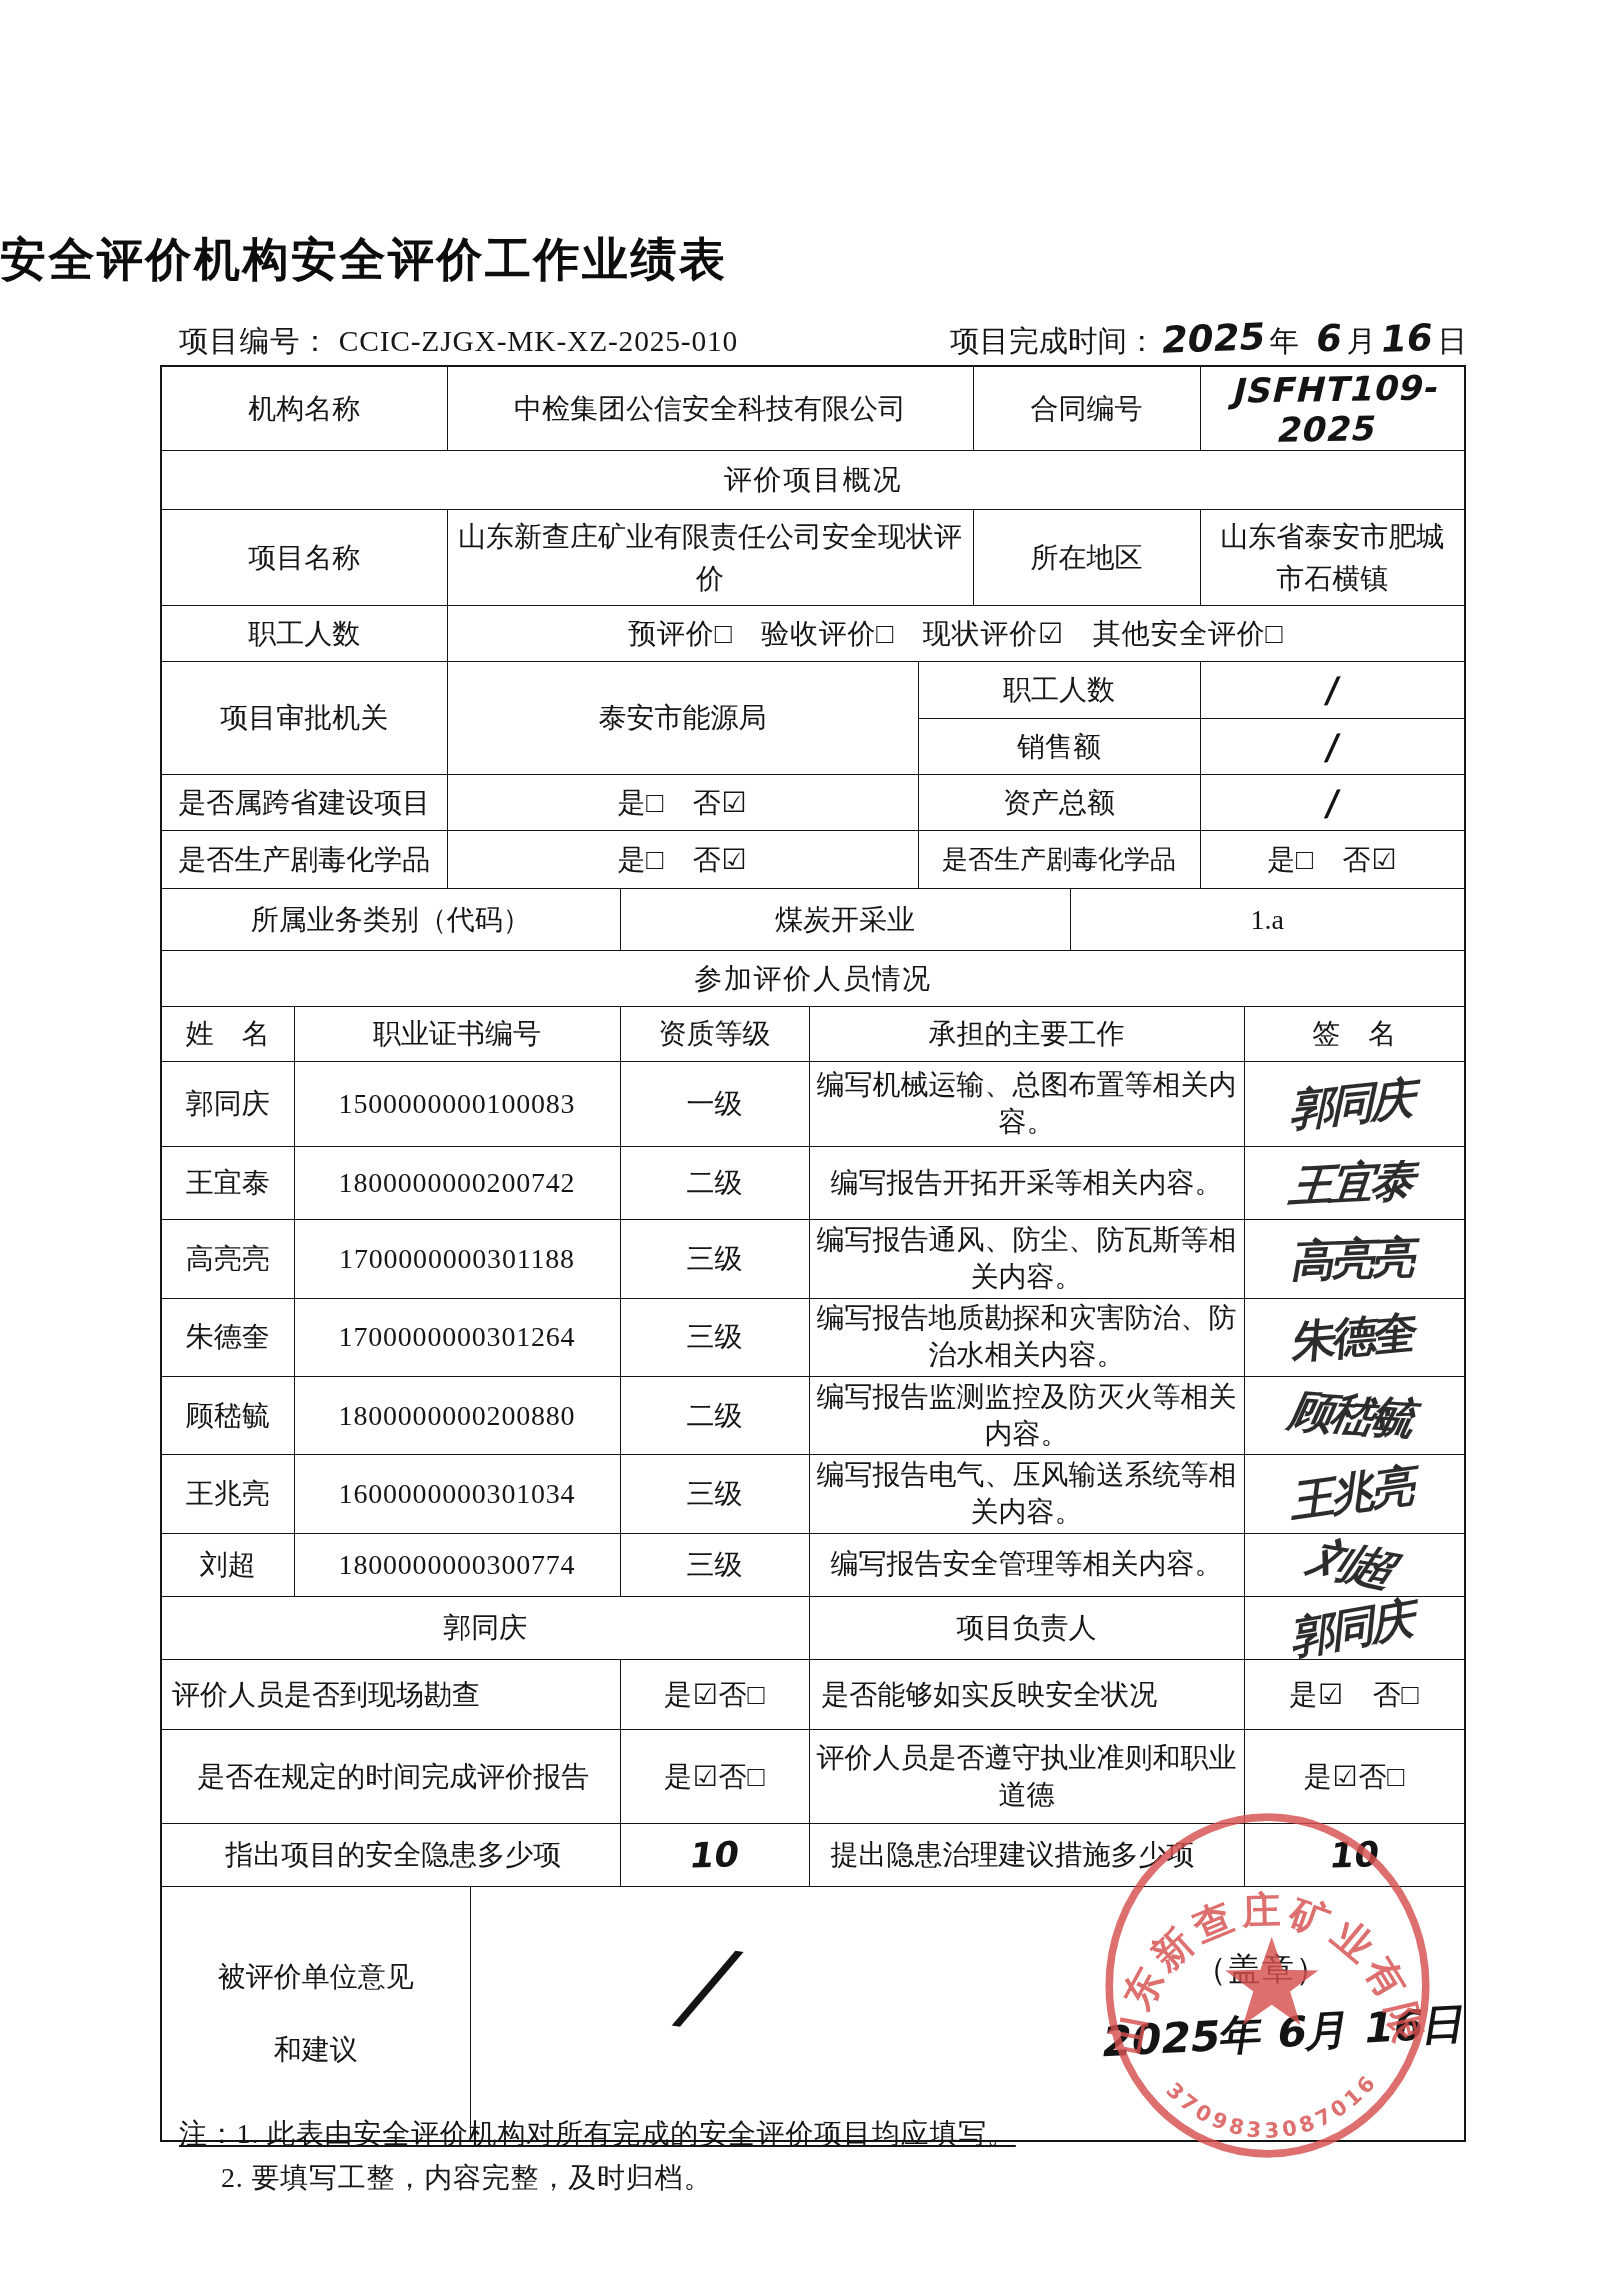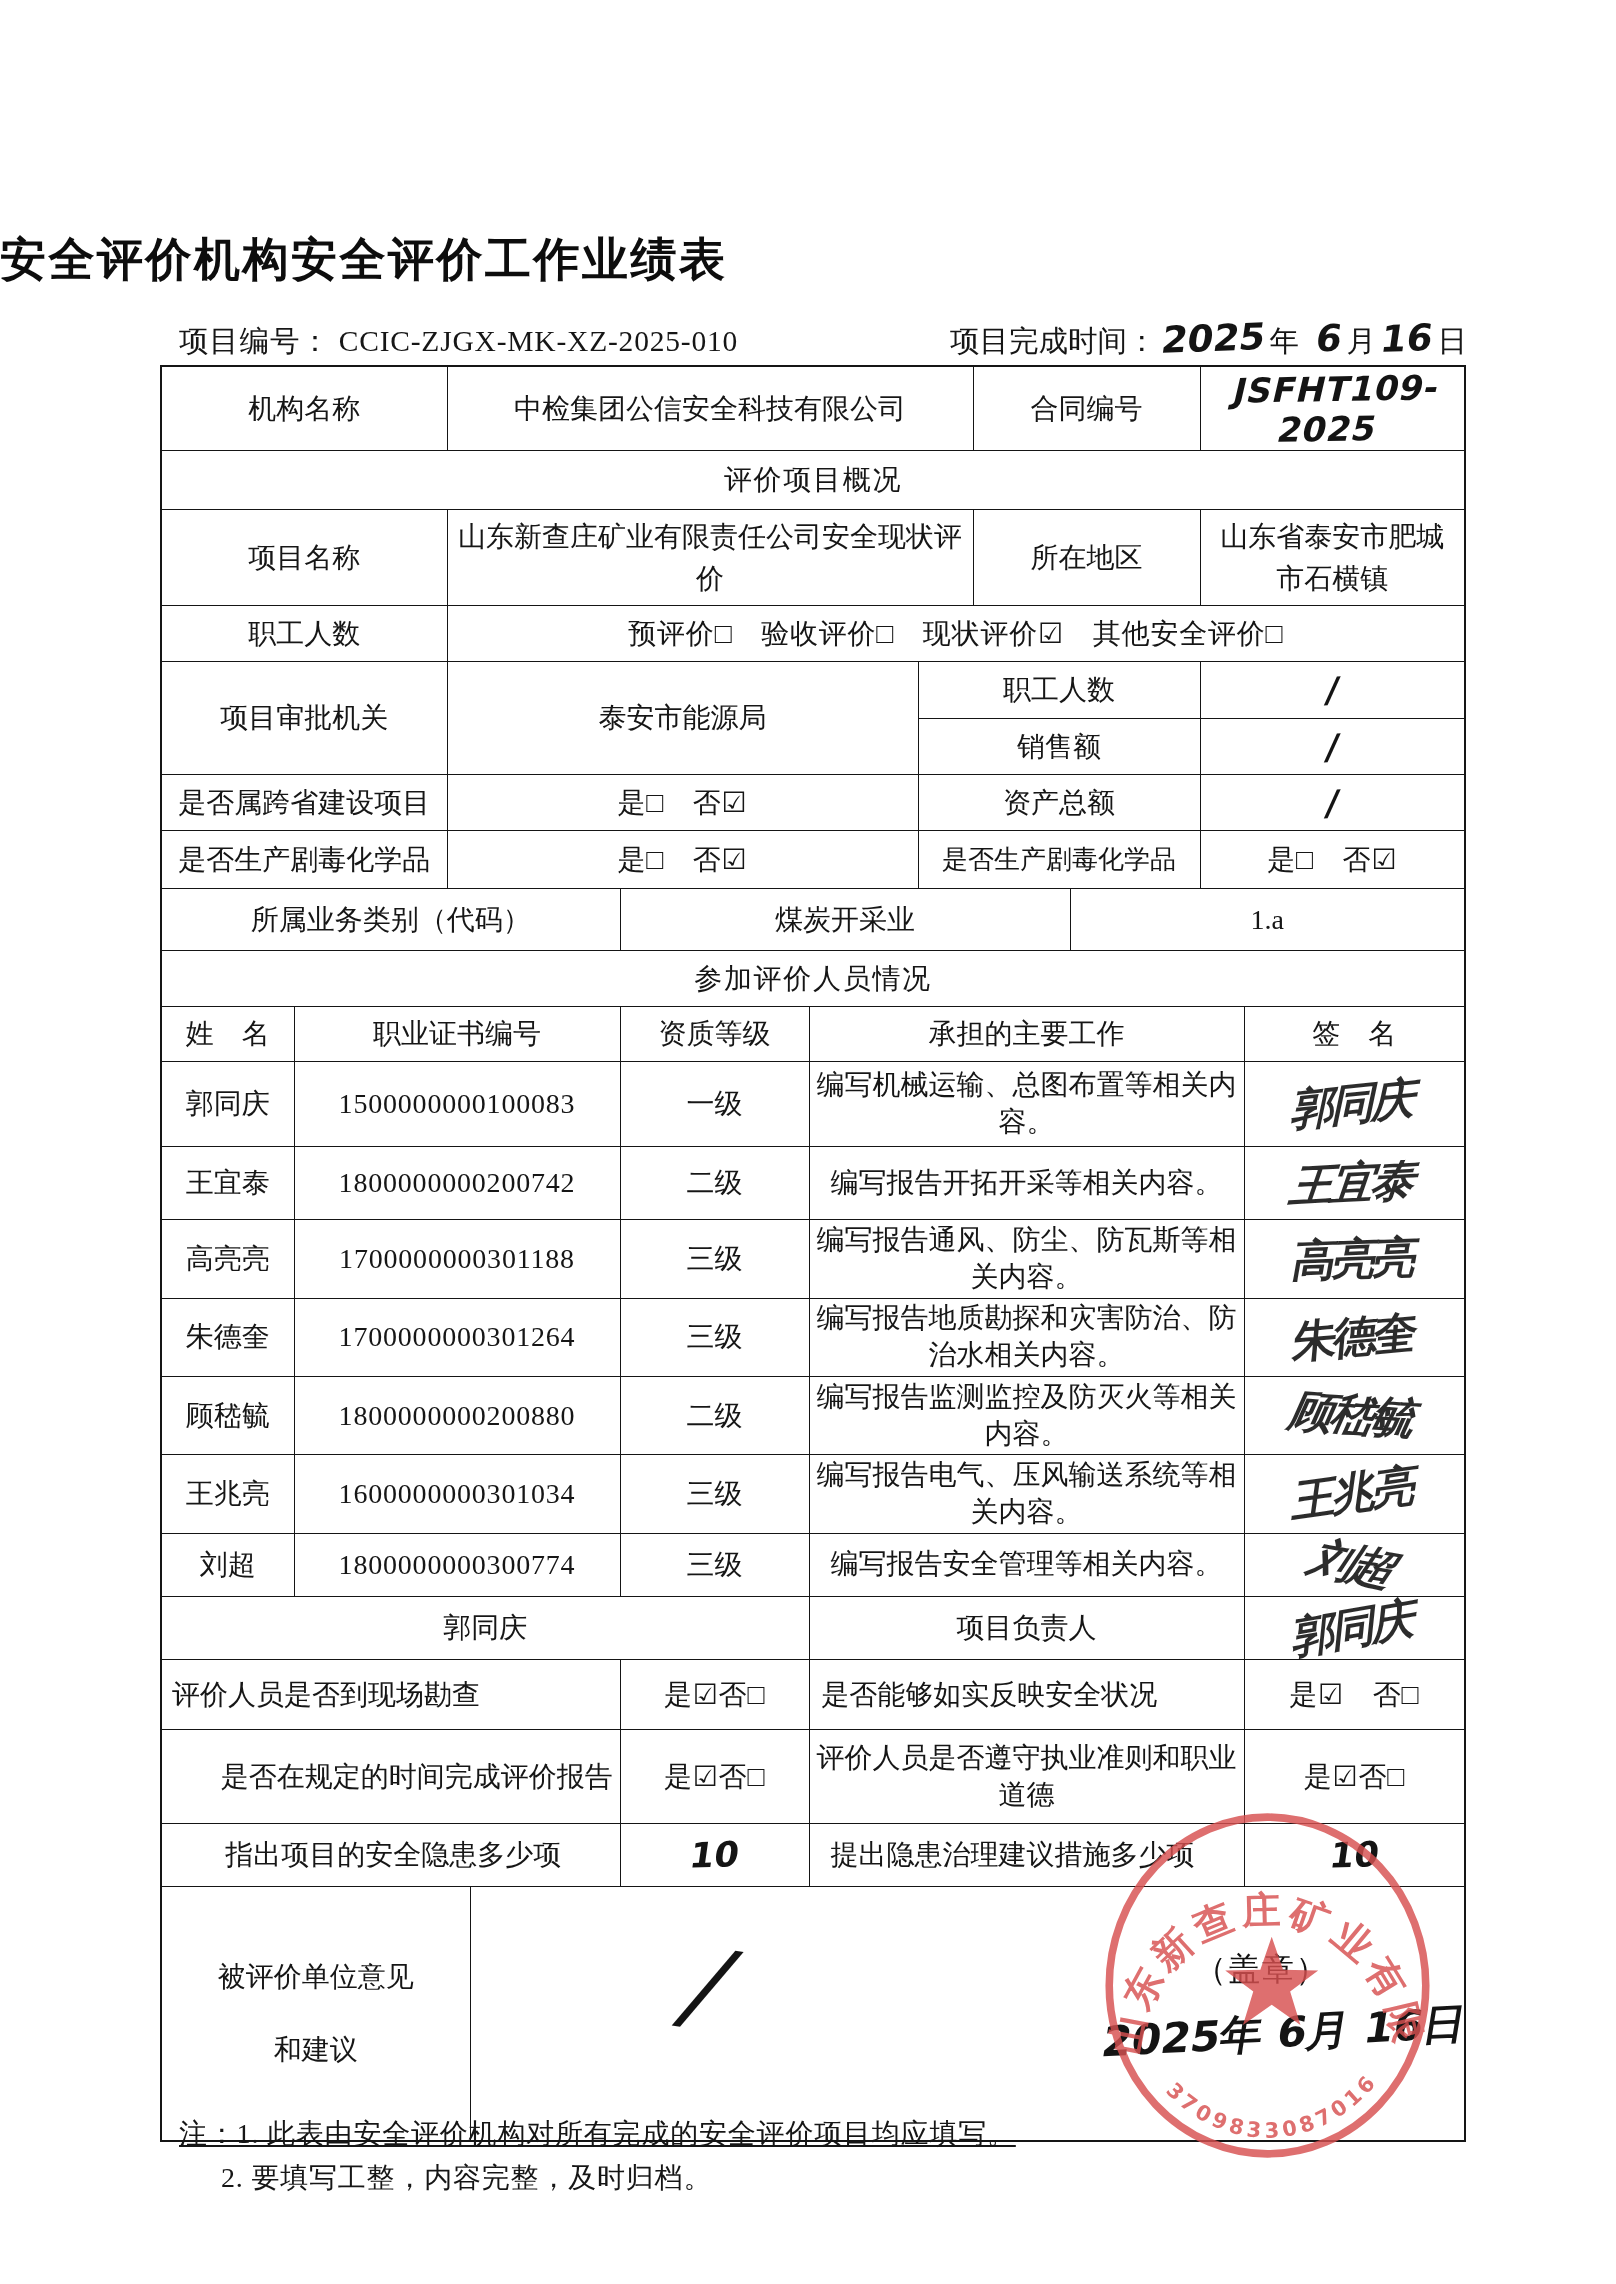--- a/index.html
+++ b/index.html
@@ -218,21 +218,21 @@
   </tr>
 
   <tr style="height:70px">
     <td colspan="4" class="b" style="text-align:left;padding-left:10px">评价人员是否到现场勘查</td>
     <td class="opts">是☑否□</td>
     <td colspan="5" class="b" style="text-align:left;padding-left:11.8px">是否能够如实反映安全状况</td>
     <td class="opts">是☑　否□</td>
   </tr>
 
   <tr style="height:94px">
-    <td colspan="4" class="b" style="text-align:right;padding-left:11.8px">是否在规定的时间完成评价报告</td>
+    <td colspan="4" class="b" style="text-align:center;padding-left:11.8px">是否在规定的时间完成评价报告</td>
     <td class="opts">是☑否□</td>
     <td colspan="5" class="b work" style="font-size:28px">评价人员是否遵守执业准则和职业道德</td>
     <td class="opts">是☑否□</td>
   </tr>
 
   <tr style="height:63px">
     <td colspan="4" class="b" style="text-align:center;padding-left:11.8px">指出项目的安全隐患多少项</td>
     <td><span class="hw hw-num">10</span></td>
     <td colspan="5" class="b" style="text-align:left;padding-left:21px">提出隐患治理建议措施多少项</td>
     <td><span class="hw hw-num">10</span></td>

